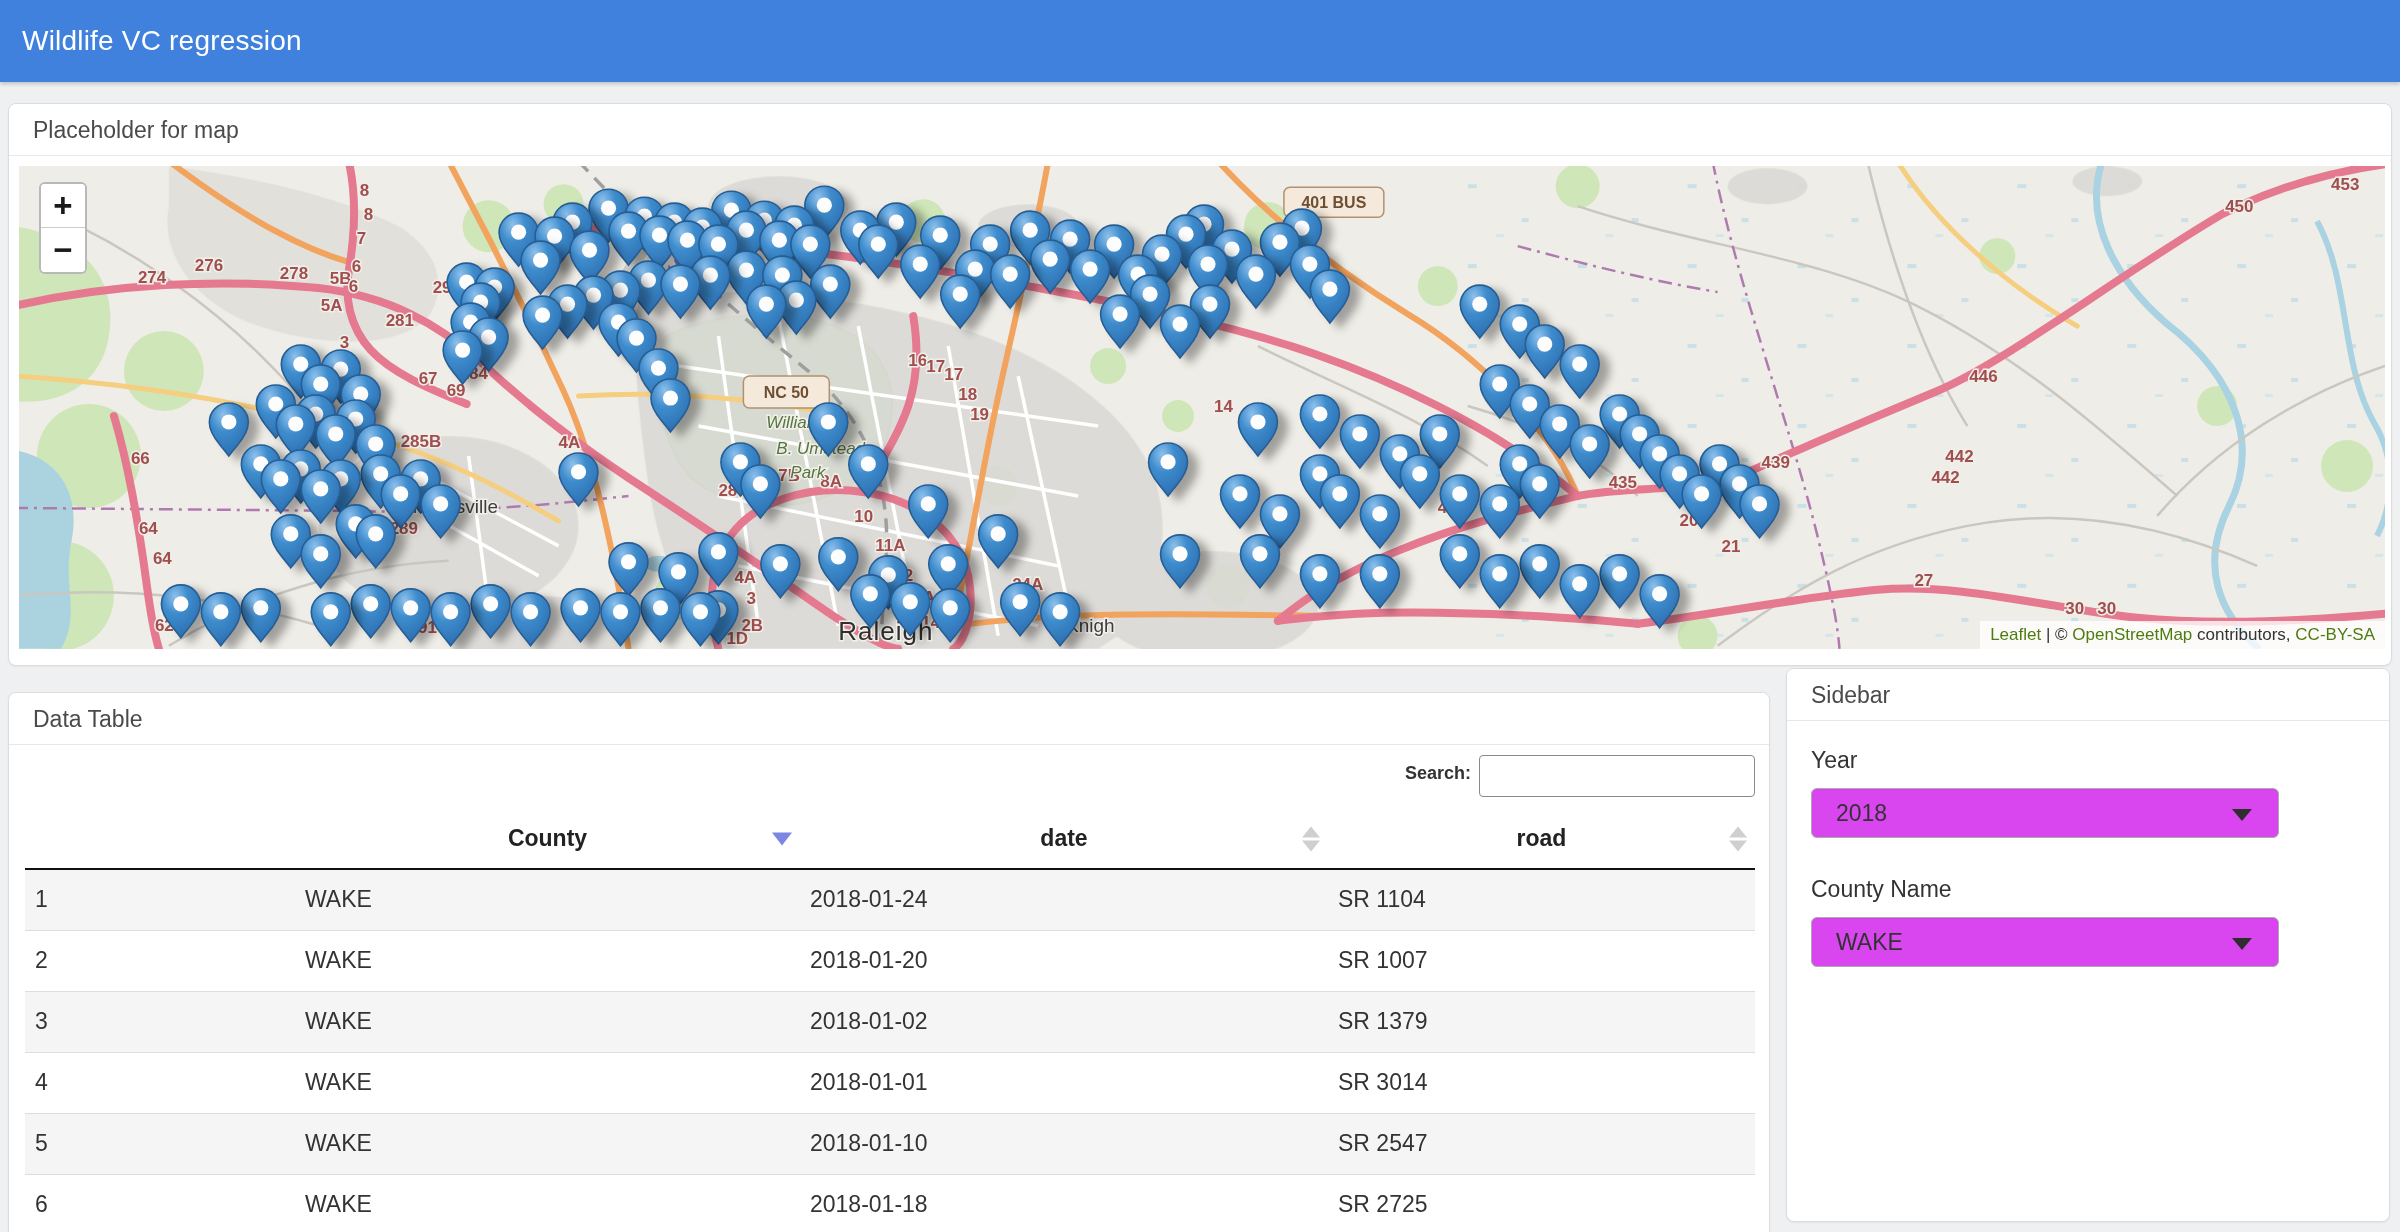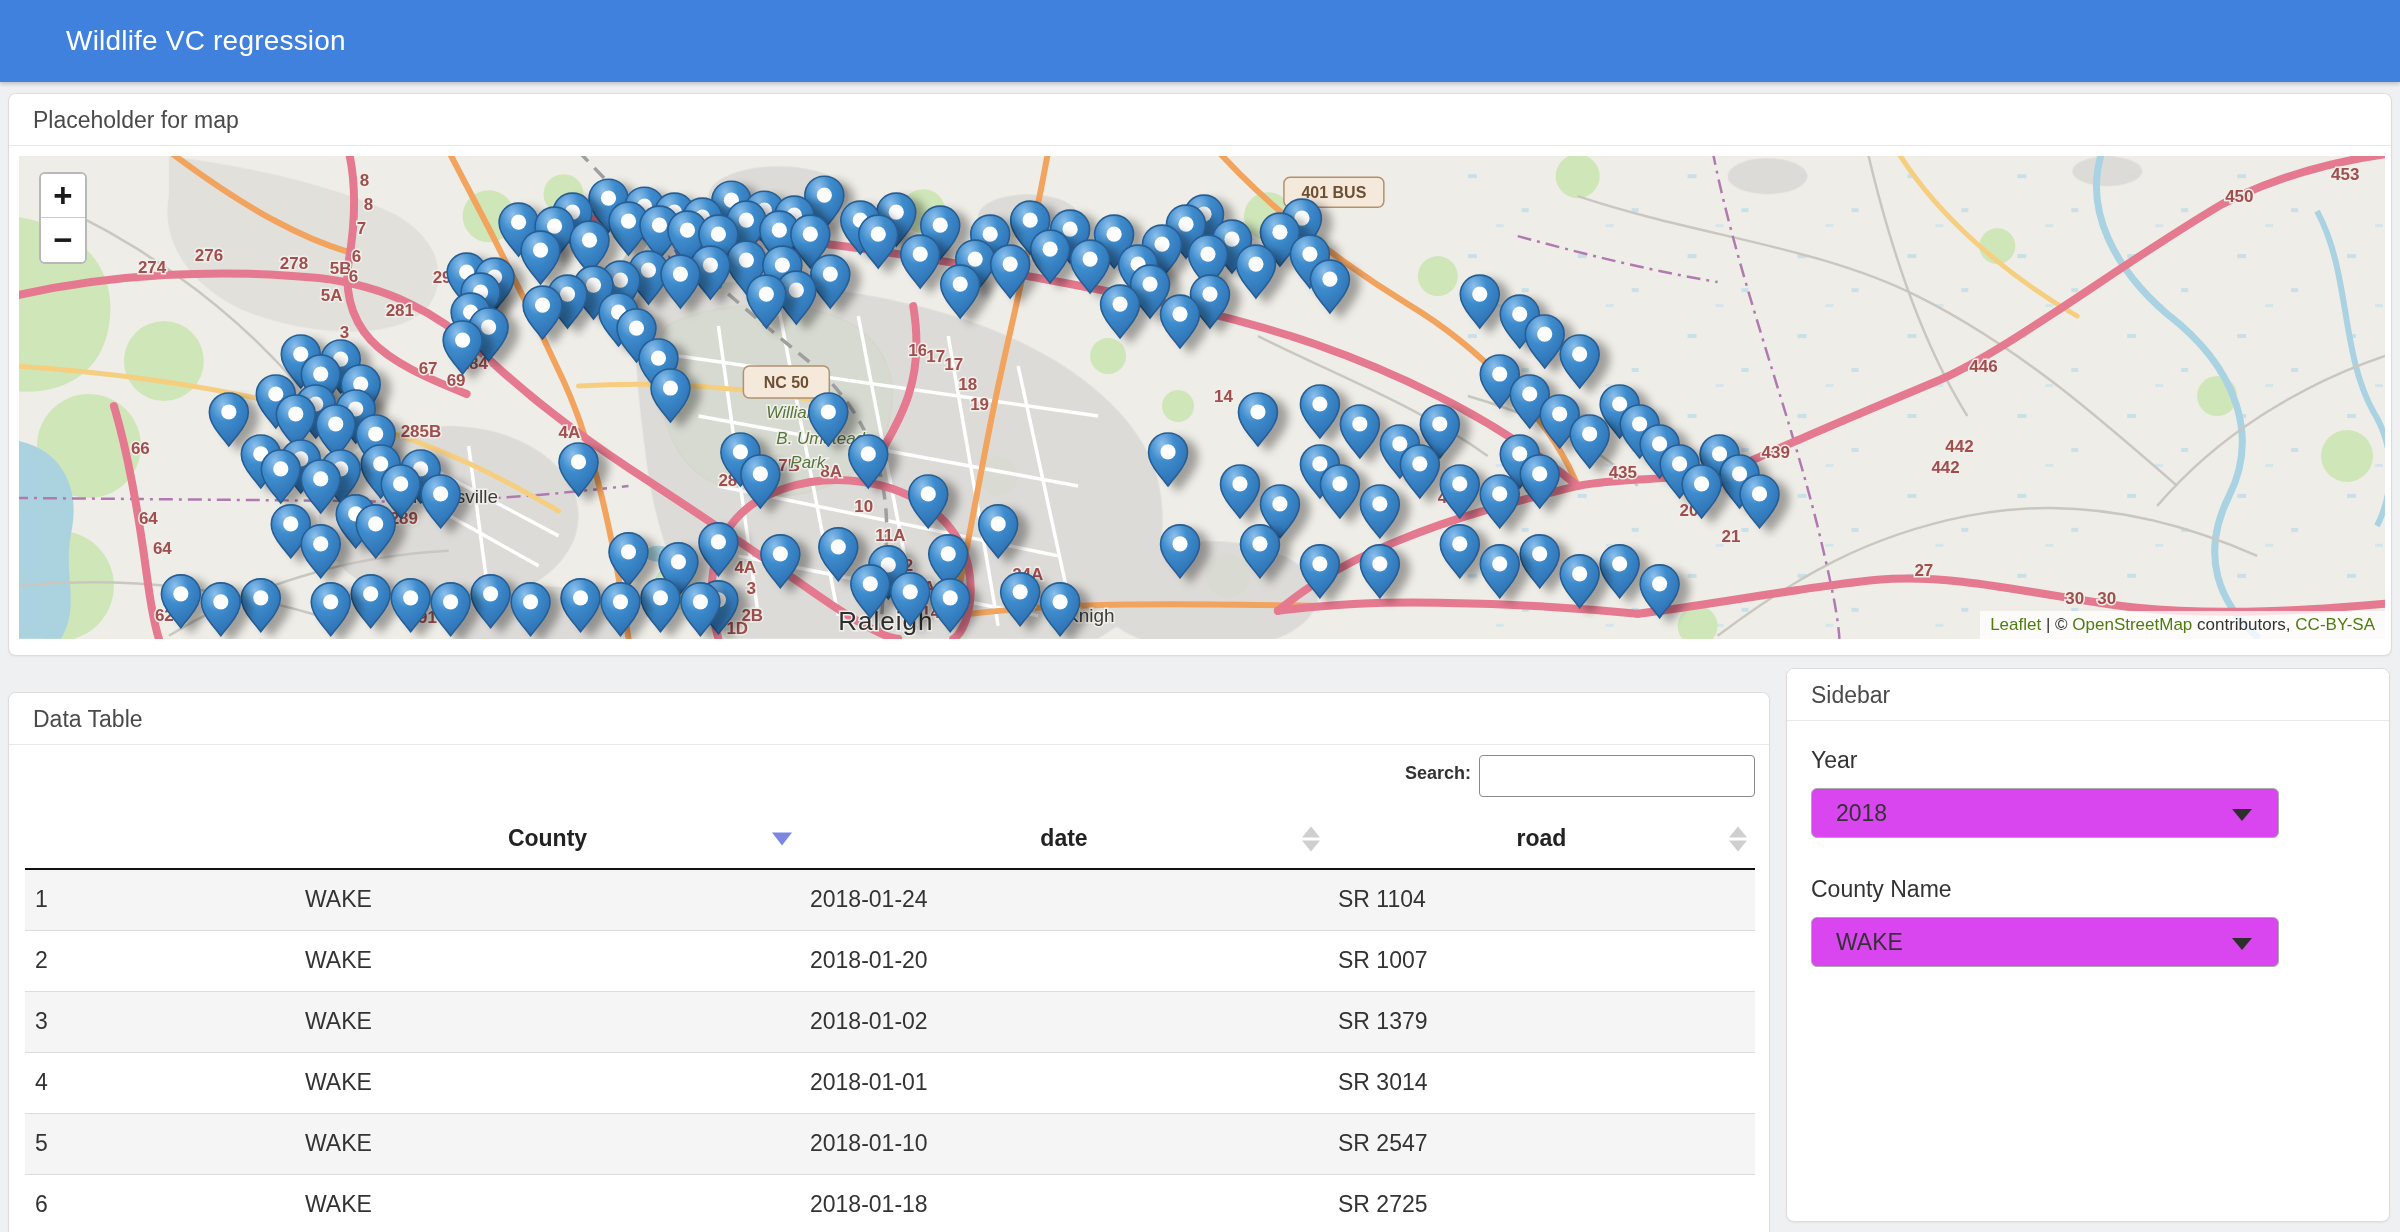--- a/index.html
+++ b/index.html
@@ -10,36 +10,35 @@
     position: relative;
     color: #333;
   }
   
   .navbar {
     position: absolute; left: 0; top: 0; width: 2400px; height: 82px;
     background: #4081dd;
     display: flex; align-items: center;
     box-shadow: 0 2px 4px rgba(0,0,0,.2);
     z-index: 5;
-    padding-left: 44px;
   }
   .navbar .title { color: #fff; font-size: 28px; font-weight: 400; padding-left: 22px; letter-spacing: .2px; }
   
   .card {
     position: absolute; background: #fff;
     border: 1px solid #dcdcdc; border-radius: 8px;
     box-shadow: 0 1px 2px rgba(0,0,0,.05);
     overflow: hidden;
   }
   .card-header {
     height: 52px; line-height: 52px;
     padding-left: 24px; font-size: 23px; color: #4a4a4a;
     border-bottom: 1px solid #e8e8e8; background: #fff;
   }
-  #map-card   { left: 8px;    top: 93px;  width: 2384px; height: 563px; }
+  #map-card   { left: 8px;    top: 103px;  width: 2384px; height: 563px; }
   #table-card { left: 8px;    top: 692px; width: 1762px; height: 550px; }
   #side-card  { left: 1786px; top: 668px; width: 604px;  height: 554px; }
   
   .map-wrap { position: absolute; left: 10px; top: 62px; width: 2366px; height: 483px; background:#efede7; overflow: hidden; }
   .map-wrap svg { display:block; }
   .zoom-ctl {
     position: absolute; left: 20px; top: 16px; width: 48px;
     background: #fff; border: 2px solid rgba(0,0,0,.28); border-radius: 6px;
     z-index: 4; overflow: hidden;
   }

